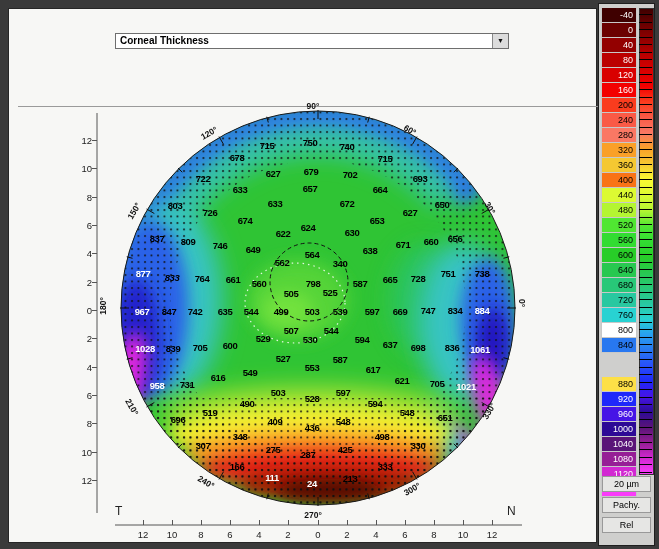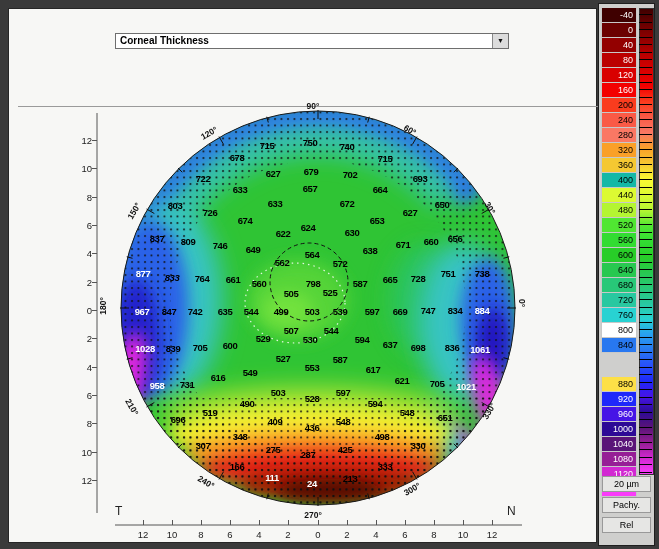--- a/index.html
+++ b/index.html
@@ -163,21 +163,21 @@
     <div class="map-val" style="left: 283px; top: 233px;">622</div>
     <div class="map-val" style="left: 308px; top: 227px;">624</div>
     <div class="map-val" style="left: 342px; top: 232px; padding-left: 20px;">630</div>
     <div class="map-val" style="left: 253px; top: 249px;">649</div>
     <div class="map-val" style="left: 312px; top: 254px;">564</div>
     <div class="map-val" style="left: 370px; top: 250px;">638</div>
     <div class="map-val" style="left: 403px; top: 244px;">671</div>
     <div class="map-val" style="left: 431px; top: 241px;">660</div>
     <div class="map-val" style="left: 455px; top: 238px;">656</div>
     <div class="map-val" style="left: 282px; top: 262px;">562</div>
-    <div class="map-val" style="left: 340px; top: 263px;">572</div>
+    <div class="map-val" style="left: 340px; top: 263px;">340</div>
     <div class="map-val wv" style="left: 143px; top: 273px;">877</div>
     <div class="map-val" style="left: 172px; top: 277px; font-style: italic;">833</div>
     <div class="map-val" style="left: 202px; top: 278px;">764</div>
     <div class="map-val" style="left: 233px; top: 279px;">661</div>
     <div class="map-val" style="left: 259px; top: 283px;">560</div>
     <div class="map-val" style="left: 313px; top: 283px;">798</div>
     <div class="map-val" style="left: 360px; top: 283px;">587</div>
     <div class="map-val" style="left: 390px; top: 279px;">665</div>
     <div class="map-val" style="left: 418px; top: 278px;">728</div>
     <div class="map-val" style="left: 448px; top: 273px;">751</div>
@@ -317,21 +317,21 @@
       <div class="scale-cell" style="background: rgb(107, 0, 0); color: rgb(255, 255, 255);">0</div>
       <div class="scale-cell" style="background: rgb(147, 0, 0); color: rgb(255, 255, 255);">40</div>
       <div class="scale-cell" style="background: rgb(187, 0, 0); color: rgb(255, 255, 255);">80</div>
       <div class="scale-cell" style="background: rgb(217, 0, 0); color: rgb(255, 255, 255);">120</div>
       <div class="scale-cell" style="background: rgb(243, 0, 0); color: rgb(255, 255, 255);">160</div>
       <div class="scale-cell" style="background: rgb(250, 60, 30); color: rgb(0, 0, 0);">200</div>
       <div class="scale-cell" style="background: rgb(250, 90, 70); color: rgb(0, 0, 0);">240</div>
       <div class="scale-cell" style="background: rgb(250, 120, 100); color: rgb(0, 0, 0);">280</div>
       <div class="scale-cell" style="background: rgb(250, 160, 40); color: rgb(0, 0, 0);">320</div>
       <div class="scale-cell" style="background: rgb(245, 200, 50); color: rgb(0, 0, 0);">360</div>
-      <div class="scale-cell" style="background: #14b8a6; color: rgb(0, 0, 0);">400</div>
+      <div class="scale-cell" style="background: #f97316; color: rgb(0, 0, 0);">400</div>
       <div class="scale-cell" style="background: rgb(220, 250, 50); color: rgb(0, 0, 0);">440</div>
       <div class="scale-cell" style="background: rgb(180, 245, 50); color: rgb(0, 0, 0);">480</div>
       <div class="scale-cell" style="background: rgb(80, 230, 50); color: rgb(0, 0, 0);">520</div>
       <div class="scale-cell" style="background: rgb(50, 220, 50); color: rgb(0, 0, 0);">560</div>
       <div class="scale-cell" style="background: rgb(40, 205, 40); color: rgb(0, 0, 0);">600</div>
       <div class="scale-cell" style="background: rgb(40, 200, 80); color: rgb(0, 0, 0);">640</div>
       <div class="scale-cell" style="background: rgb(40, 200, 120); color: rgb(0, 0, 0);">680</div>
       <div class="scale-cell" style="background: rgb(40, 200, 160); color: rgb(0, 0, 0);">720</div>
       <div class="scale-cell" style="background: rgb(40, 210, 210); color: rgb(0, 0, 0);">760</div>
       <div class="scale-cell" style="background: #ffffff; color: rgb(0, 0, 0);">800</div>

